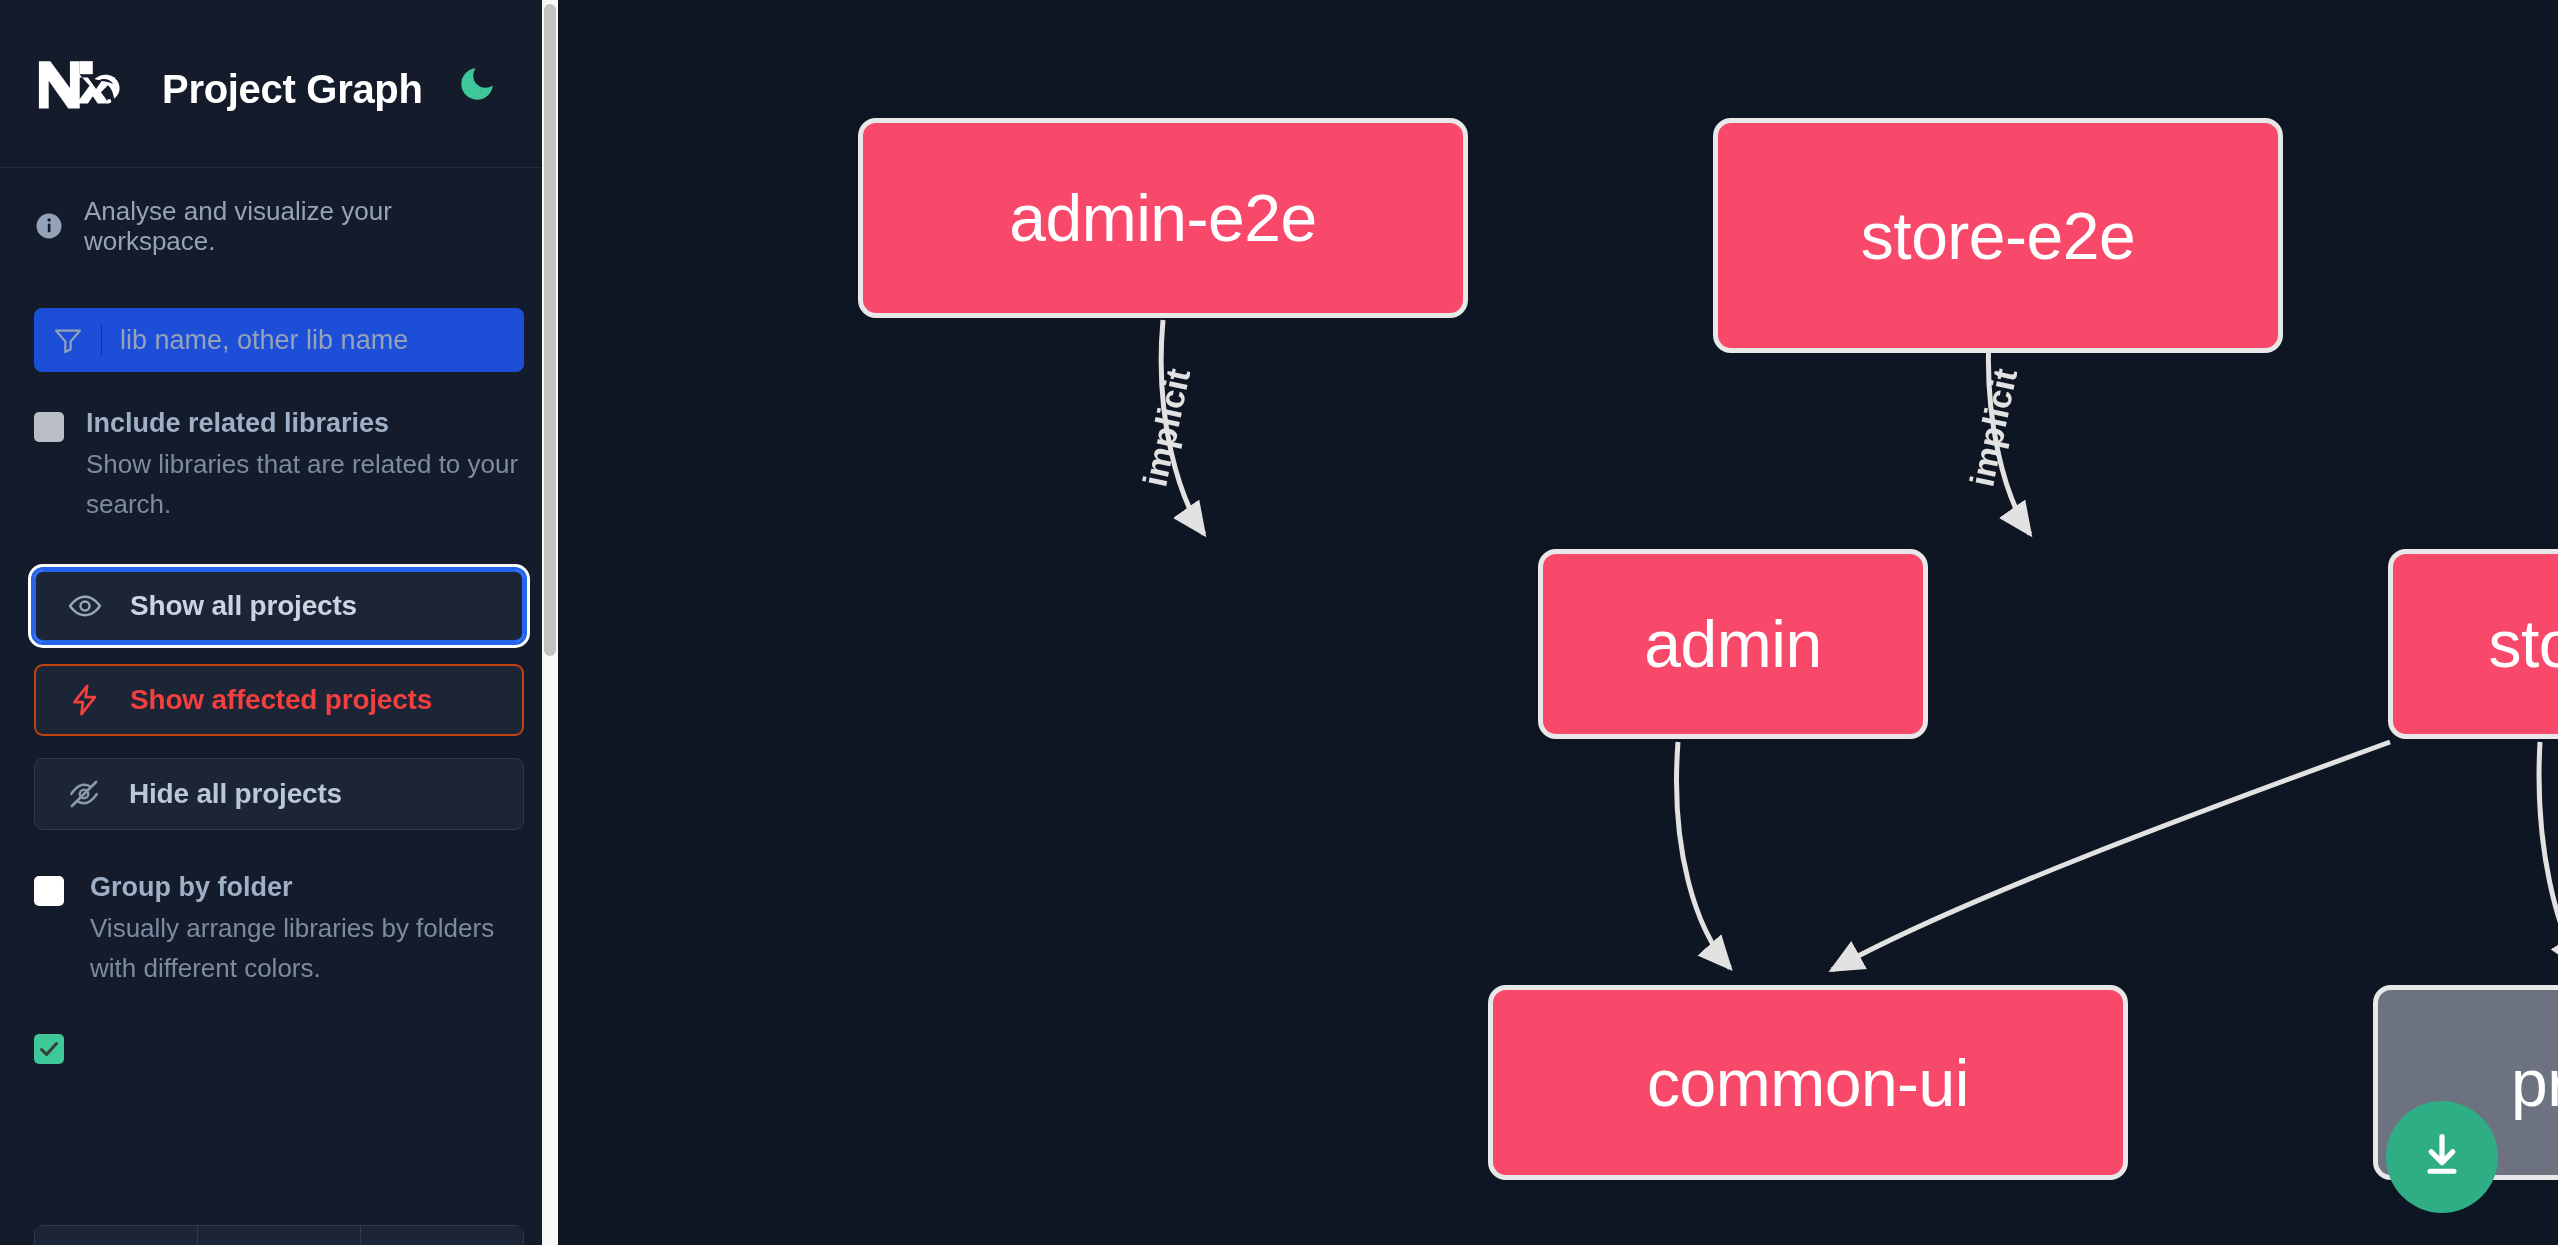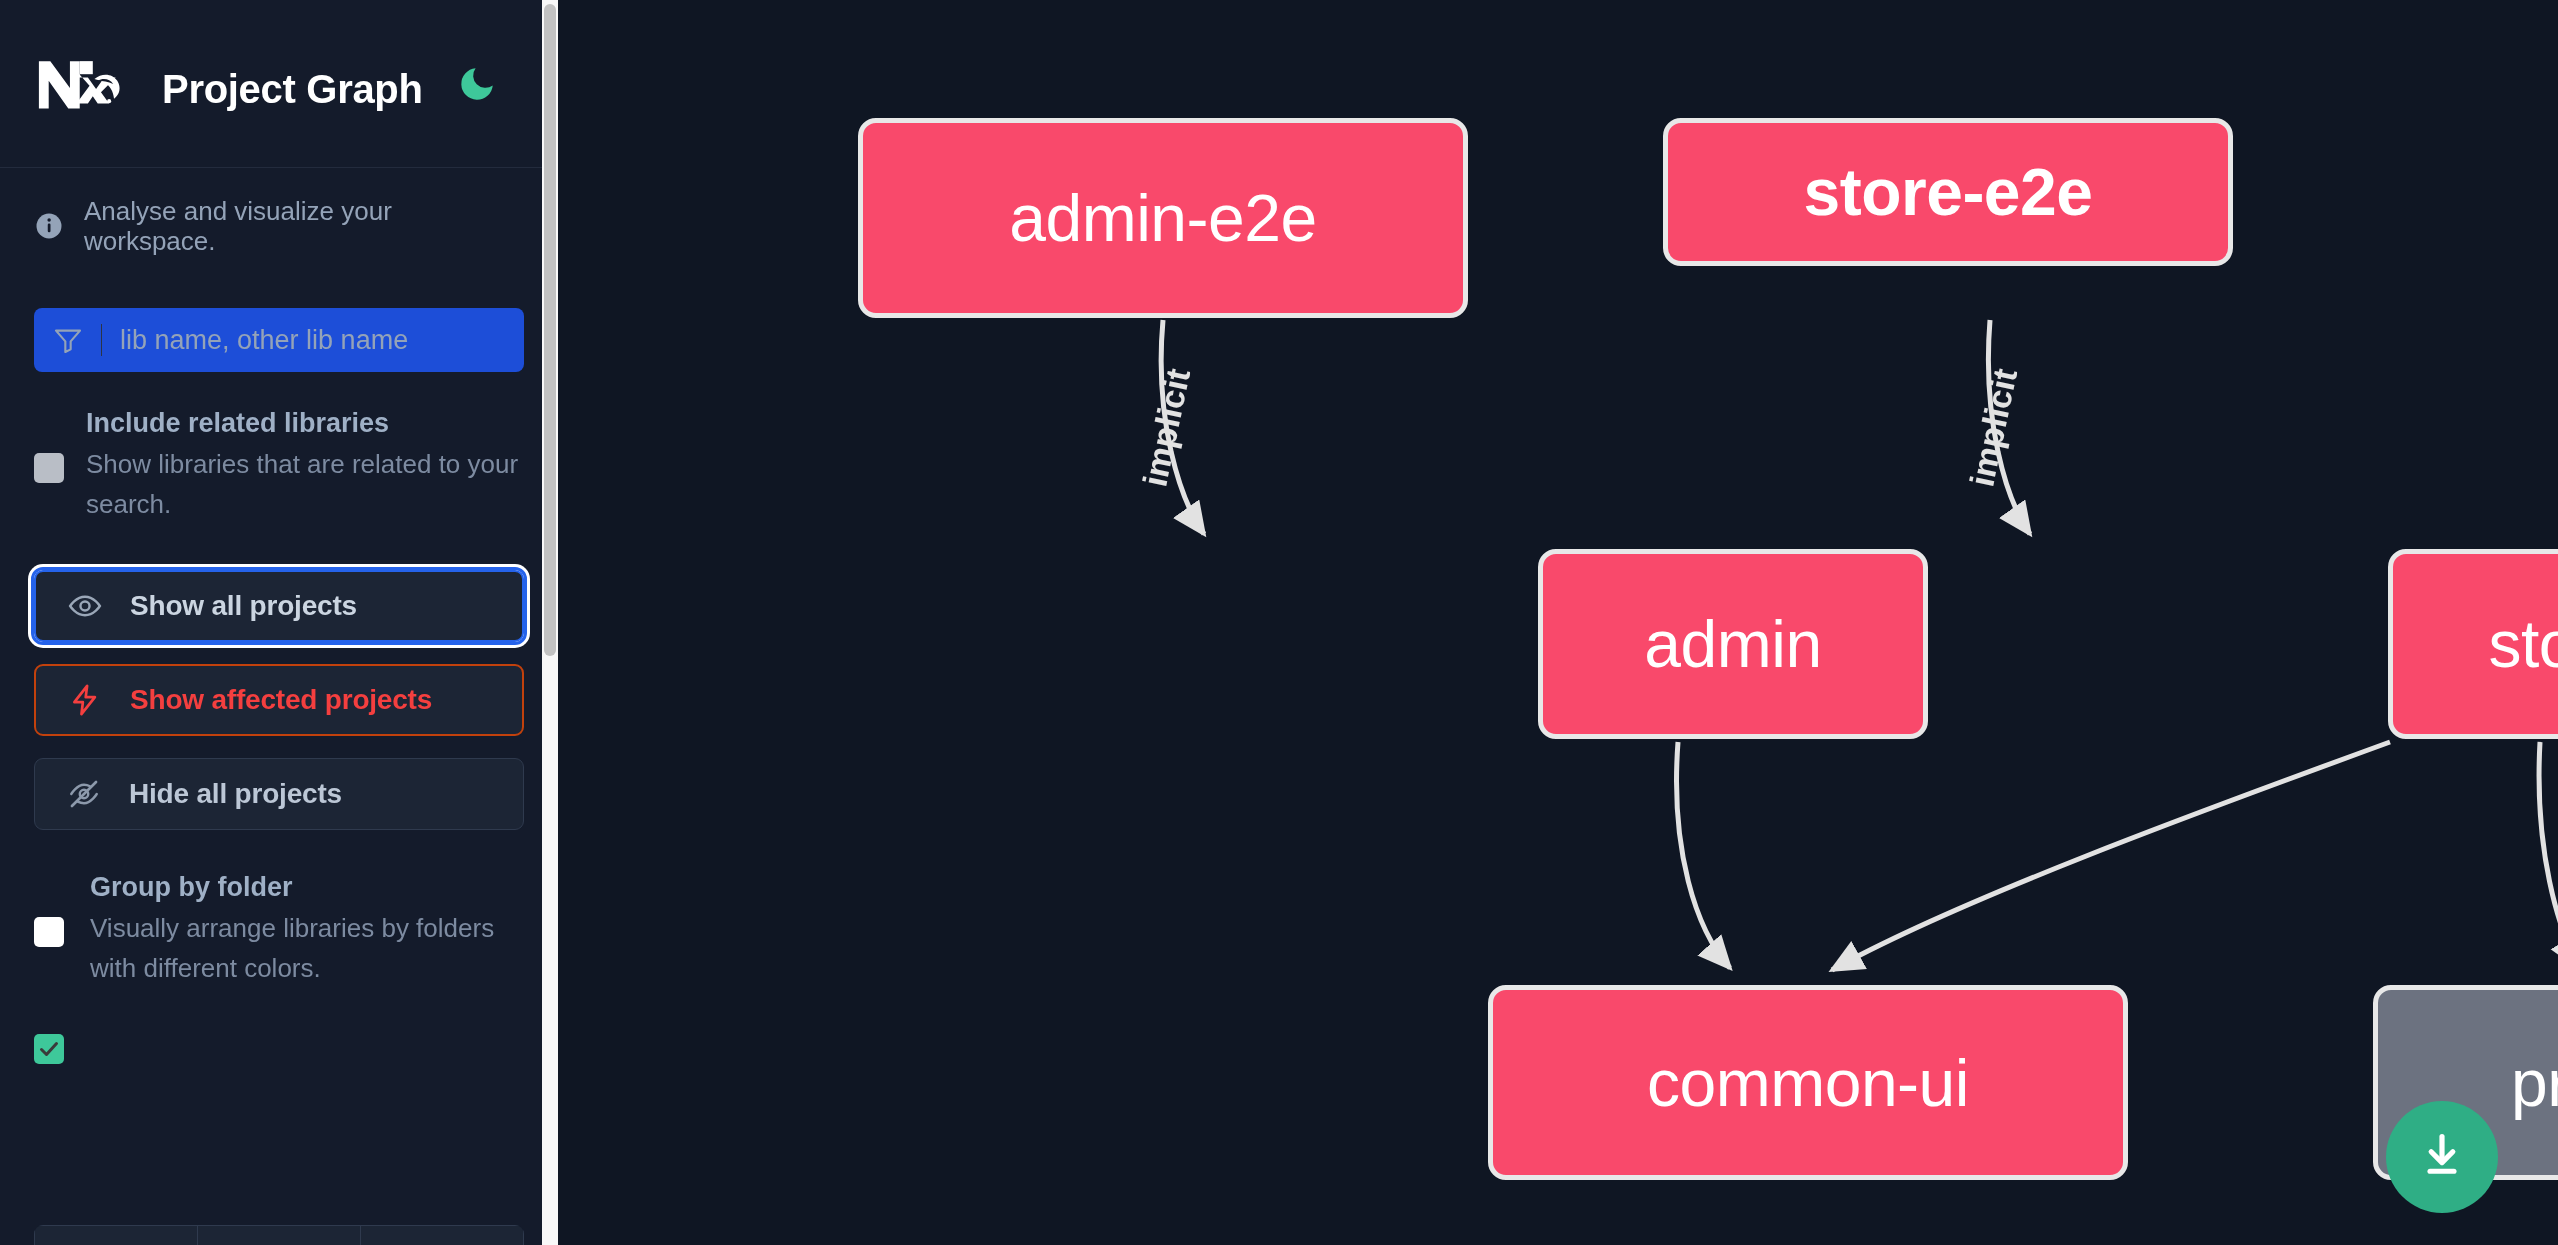--- a/index.html
+++ b/index.html
@@ -70,21 +70,21 @@
     flex: 1;
     background: transparent;
     border: 0; outline: none;
     color: #cbd5e1;
     font-family: "Liberation Sans", sans-serif;
     font-size: 27px;
     padding: 0 18px;
   }
   .search-input::placeholder { color: #94A3B8; opacity: 1; }
 
-  .check-group { padding: 34px 34px 0 34px; display: flex; gap: 22px; align-items: center; }
+  .check-group { padding: 34px 34px 0 34px; display: flex; gap: 22px; }
   .check-group.second { padding-top: 40px; gap: 26px; }
   .cb {
     width: 30px; height: 30px; flex: 0 0 30px;
     border-radius: 5px; margin-top: 6px;
     display: flex; align-items: center; justify-content: center;
     cursor: pointer;
   }
   .cb.disabled { background: #B9BEC6; }
   .cb.unchecked { background: #FFFFFF; }
   .cb.checked { background: #3EC89A; }
@@ -311,21 +311,21 @@
       </g>
       <g fill="#E2E2E2" font-family="Liberation Sans, sans-serif" font-size="34" font-weight="bold">
         <text transform="translate(620,430) rotate(-78)" text-anchor="middle">implicit</text>
         <text transform="translate(1447,430) rotate(-78)" text-anchor="middle">implicit</text>
       </g>
     </svg>
 
     <div class="node app" style="left:300px;top:118px;width:610px;height:200px;">
       <span>admin-e2e</span>
     </div>
-    <div class="node app" style="left:1105px;top:118px;width:570px;height:148px;font-weight:bold;">
+    <div class="node app" style="left:1155px;top:118px;width:570px;height:235px;">
       <span>store-e2e</span>
     </div>
     <div class="node app" style="left:980px;top:549px;width:390px;height:190px;">
       <span>admin</span>
     </div>
     <div class="node app" style="left:1830px;top:549px;width:345px;height:190px;">
       <span>store</span>
     </div>
     <div class="node app" style="left:930px;top:985px;width:640px;height:195px;">
       <span>common-ui</span>

